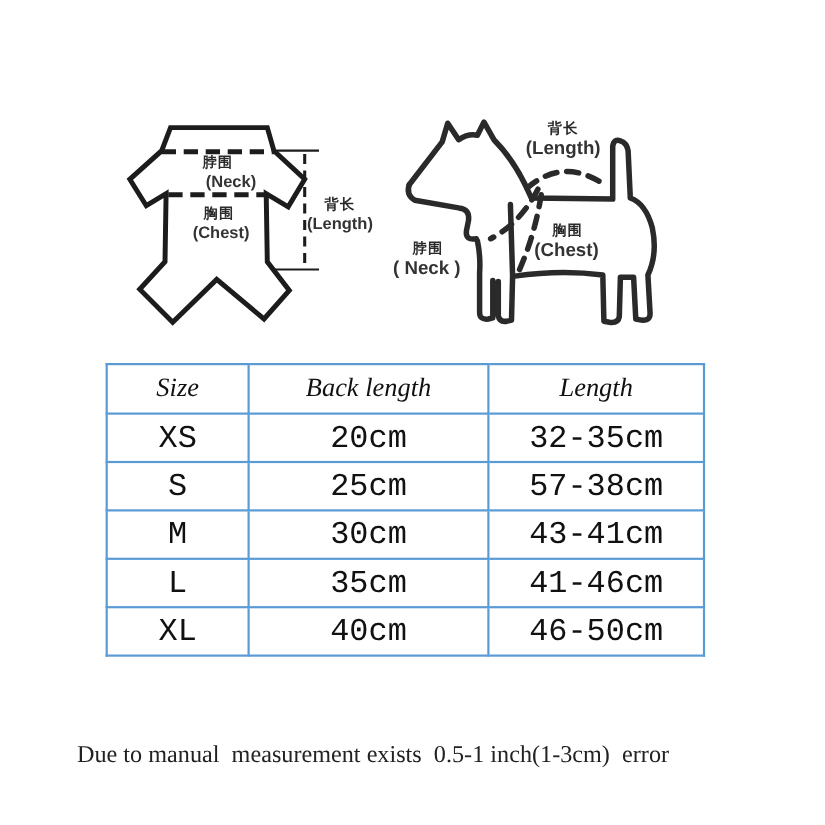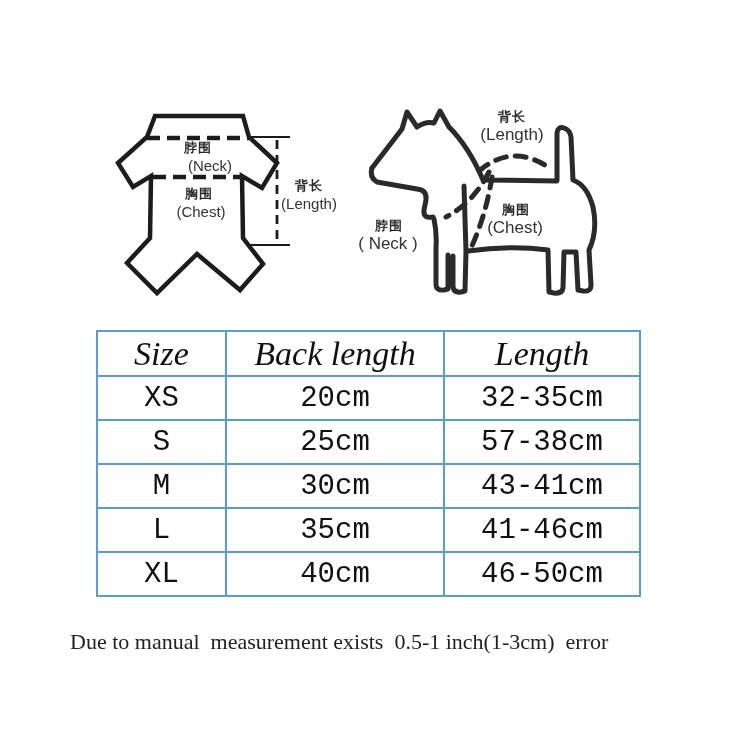--- a/index.html
+++ b/index.html
@@ -3,42 +3,42 @@
 <meta charset="utf-8">
 <style>
   html,body{margin:0;padding:0;background:#ffffff;}
   .stage{
     position:relative;width:750px;height:750px;background:#ffffff;overflow:hidden;
     font-family:"Liberation Sans",sans-serif;color:#1a1a1a;
   }
   svg{position:absolute;}
   .lbl{position:absolute;transform:translateX(-50%);white-space:nowrap;text-align:center;color:#2a2a2a;}
   .lbl-cn{font-weight:bold;font-size:13px;letter-spacing:1px;font-family:"Liberation Sans",sans-serif;}
-  .lbl-en{font-size:15px;font-weight:normal;color:#333;font-family:"Liberation Sans",sans-serif;}
+  .lbl-en{font-size:15px;font-weight:bold;color:#333;font-family:"Liberation Sans",sans-serif;}
   .lbl-en.big{font-size:17px;}
   
   table.size-table{
     position:absolute;left:96px;top:330px;width:543px;height:255px;
     border-collapse:collapse;table-layout:fixed;
   }
   table.size-table th, table.size-table td{
     border:2px solid var(--table-border,#5b9bd5);
     text-align:center;vertical-align:middle;padding:0;color:#111;
   }
   table.size-table th{
     font-family:"Liberation Serif",serif;font-style:italic;font-weight:normal;
-    font-size:34px;height:43px;
+    font-size:24px;height:43px;
   }
   table.size-table td{
     font-family:"Liberation Mono",monospace;font-size:29px;height:42px;margin-left:13px;
   }
   col.c-size{width:129px;} col.c-back{width:218px;} col.c-chest{width:196px;}
   .note{
     position:absolute;left:70px;white-space:pre;
-    font-family:"Liberation Serif",serif;font-size:22px;color:#222;
+    font-family:"Liberation Serif",serif;font-size:22px;color:#222;margin-top:44px;
   }
   .note.n1{top:629px;}
   .note.n2{top:680px;}
 </style>
 </head>
 <body>
 
 <div class="stage">
 
   <svg viewBox="110 105 235 205" style="left:110px;top:105px;width:235px;height:205px">

